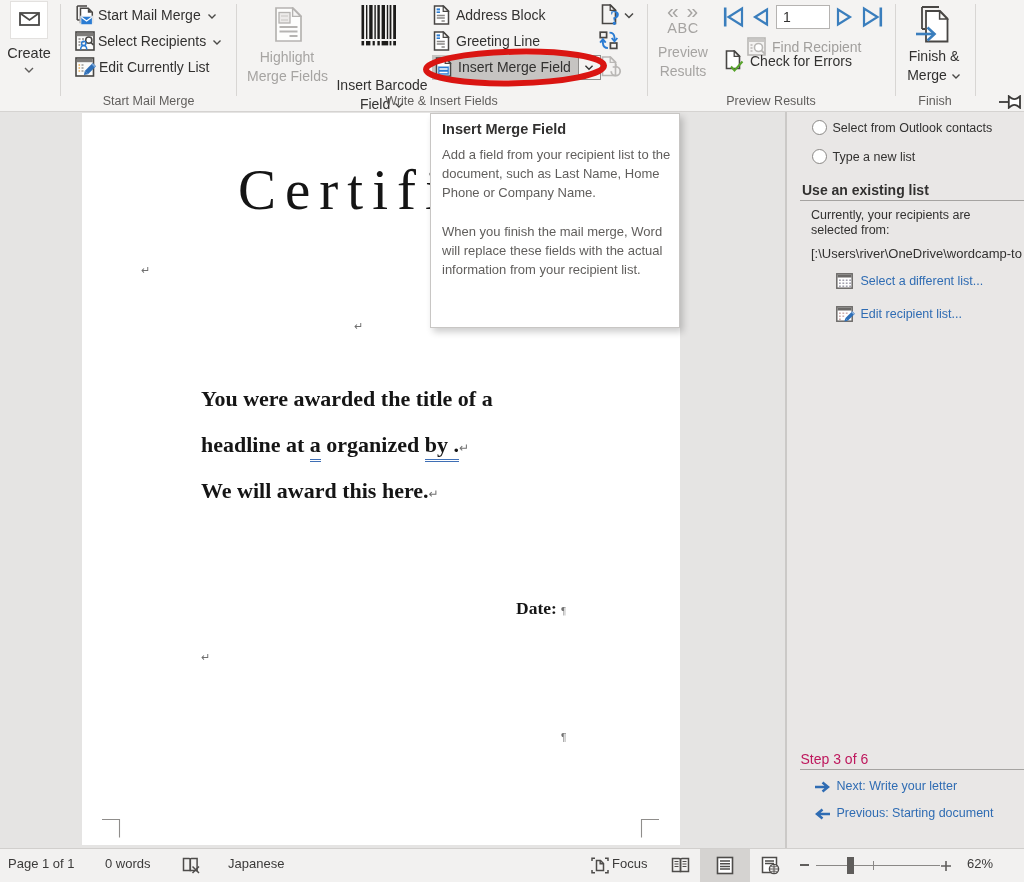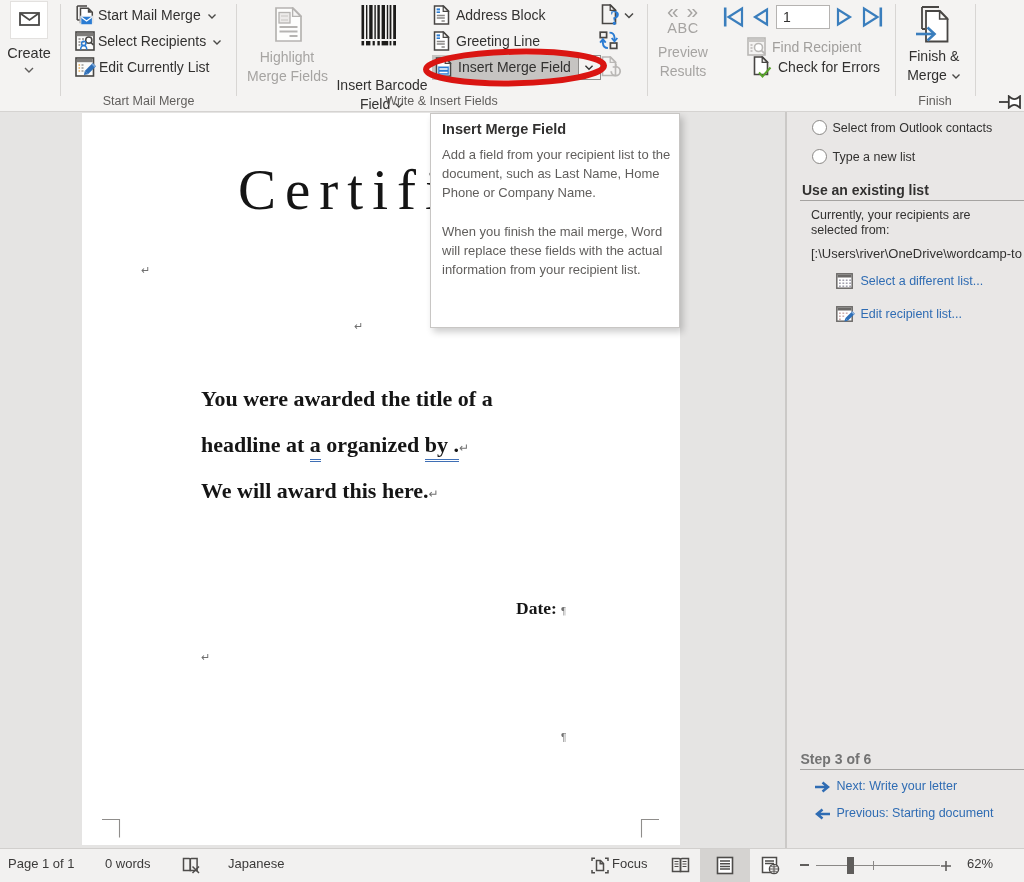--- a/index.html
+++ b/index.html
@@ -202,28 +202,29 @@
   <div class="ritem dis" style="left:723px; top:36px;">
       <svg width="21" height="21" viewBox="0 0 21 21">
         <rect x="1" y="1" width="17" height="17" fill="none" stroke="#b9b7b5" stroke-width="1.6"></rect>
         <rect x="1.8" y="1.8" width="15.4" height="3.2" fill="#c9c7c5"></rect>
         <path d="M3.5 8 h2 M3.5 11 h2 M3.5 14 h2" stroke="#b9b7b5" stroke-width="1.3"></path>
         <circle cx="11.5" cy="10.5" r="4" fill="#fff" stroke="#b9b7b5" stroke-width="1.6"></circle>
         <path d="M14.4 13.4 L18.2 17.2" stroke="#b9b7b5" stroke-width="1.8"></path>
       </svg>
       <span style="margin-left:4px;">Find Recipient</span>
     </div>
-  <div class="ritem" style="left:725px; top:56px;margin-left:28px;">
+  <div class="ritem" style="left:725px; top:50px;">
       <svg width="20" height="23" viewBox="0 0 20 23">
         <path d="M1.5 1 H9.5 L14.5 6 V18.5 H1.5 Z" fill="#fff" stroke="#484644" stroke-width="1.6"></path>
         <path d="M9.2 1.2 V6.3 H14.3 Z" fill="#f4f3f2" stroke="#484644" stroke-width="1.3"></path>
         <path d="M6 16.5 L9.5 20.5 L17.5 11.5" fill="none" stroke="#58a42c" stroke-width="2"></path>
       </svg>
       <span style="margin-left:5px;">Check for Errors</span>
     </div>
+  <div class="glabel" style="left:647px; width:248px;">Preview Results</div>
   <div class="vsep" style="left:895px;"></div>
 
   <div class="abs" style="left:915px; top:5px;"><svg width="36" height="39" viewBox="0 0 36 39">
         <path d="M7 2 H24 M7 2 V24 M7 24 H10" fill="none" stroke="#484644" stroke-width="1.8"></path>
         <path d="M11 6 H25 L32.5 13.5 V36.5 H11 Z" fill="#fff" stroke="#484644" stroke-width="1.8"></path>
         <path d="M24.6 6.3 V13.9 H32.2 Z" fill="#fbfbfa" stroke="#484644" stroke-width="1.5"></path>
         <path d="M1 29 H18" stroke="#3a7ebd" stroke-width="2.6"></path>
         <path d="M12.5 22.5 L19.5 29 L12.5 35.5" fill="none" stroke="#3a7ebd" stroke-width="2.6"></path>
       </svg></div>
   <div class="bigbtn" style="left:891px; top:47px; width:86px;">Finish &amp;<br>Merge <svg width="10" height="7" viewBox="0 0 10 7">
@@ -306,21 +307,21 @@
           <rect x="3" y="12.5" width="1.8" height="1.4"></rect>
         </g>
         <g transform="rotate(45 13 11)">
           <rect x="11.2" y="4.5" width="3.6" height="10" fill="#2e6fb8"></rect>
           <rect x="11.2" y="4.5" width="3.6" height="1.6" fill="#8fb3dd"></rect>
           <path d="M11.2 14.5 L13 17.5 L14.8 14.5 Z" fill="#2e6fb8"></path>
         </g>
       </svg></div>
   <div class="bluelink" style="left:73.5px; top:195px;">Edit recipient list...</div>
 
-  <div class="abs" style="left:13.5px; top:639px; font-size:14px; font-weight:bold; color:#737373;">Step 3 of 6</div>
+  <div class="abs" style="left:13.5px; top:639px; font-size:14px; font-weight:normal; color:#be185d;">Step 3 of 6</div>
   <div class="abs" style="left:13px; top:656.5px; width:224px; height:1px; background:#a5a3a1;"></div>
   <svg class="abs" style="left:27px; top:669px;" width="17" height="12" viewBox="0 0 17 12">
       <path d="M1 6 H13 M8.5 1.5 L14 6 L8.5 10.5" stroke="#2f6cb3" stroke-width="2.5" fill="none"></path>
     </svg>
   <div class="bluelink" style="left:49.5px; top:667px;">Next: Write your letter</div>
   <svg class="abs" style="left:27px; top:696px;" width="17" height="12" viewBox="0 0 17 12">
       <path d="M16 6 H4 M8.5 1.5 L3 6 L8.5 10.5" stroke="#2f6cb3" stroke-width="2.5" fill="none"></path>
     </svg>
   <div class="bluelink" style="left:49.5px; top:694px;">Previous: Starting document</div>
 </div>

